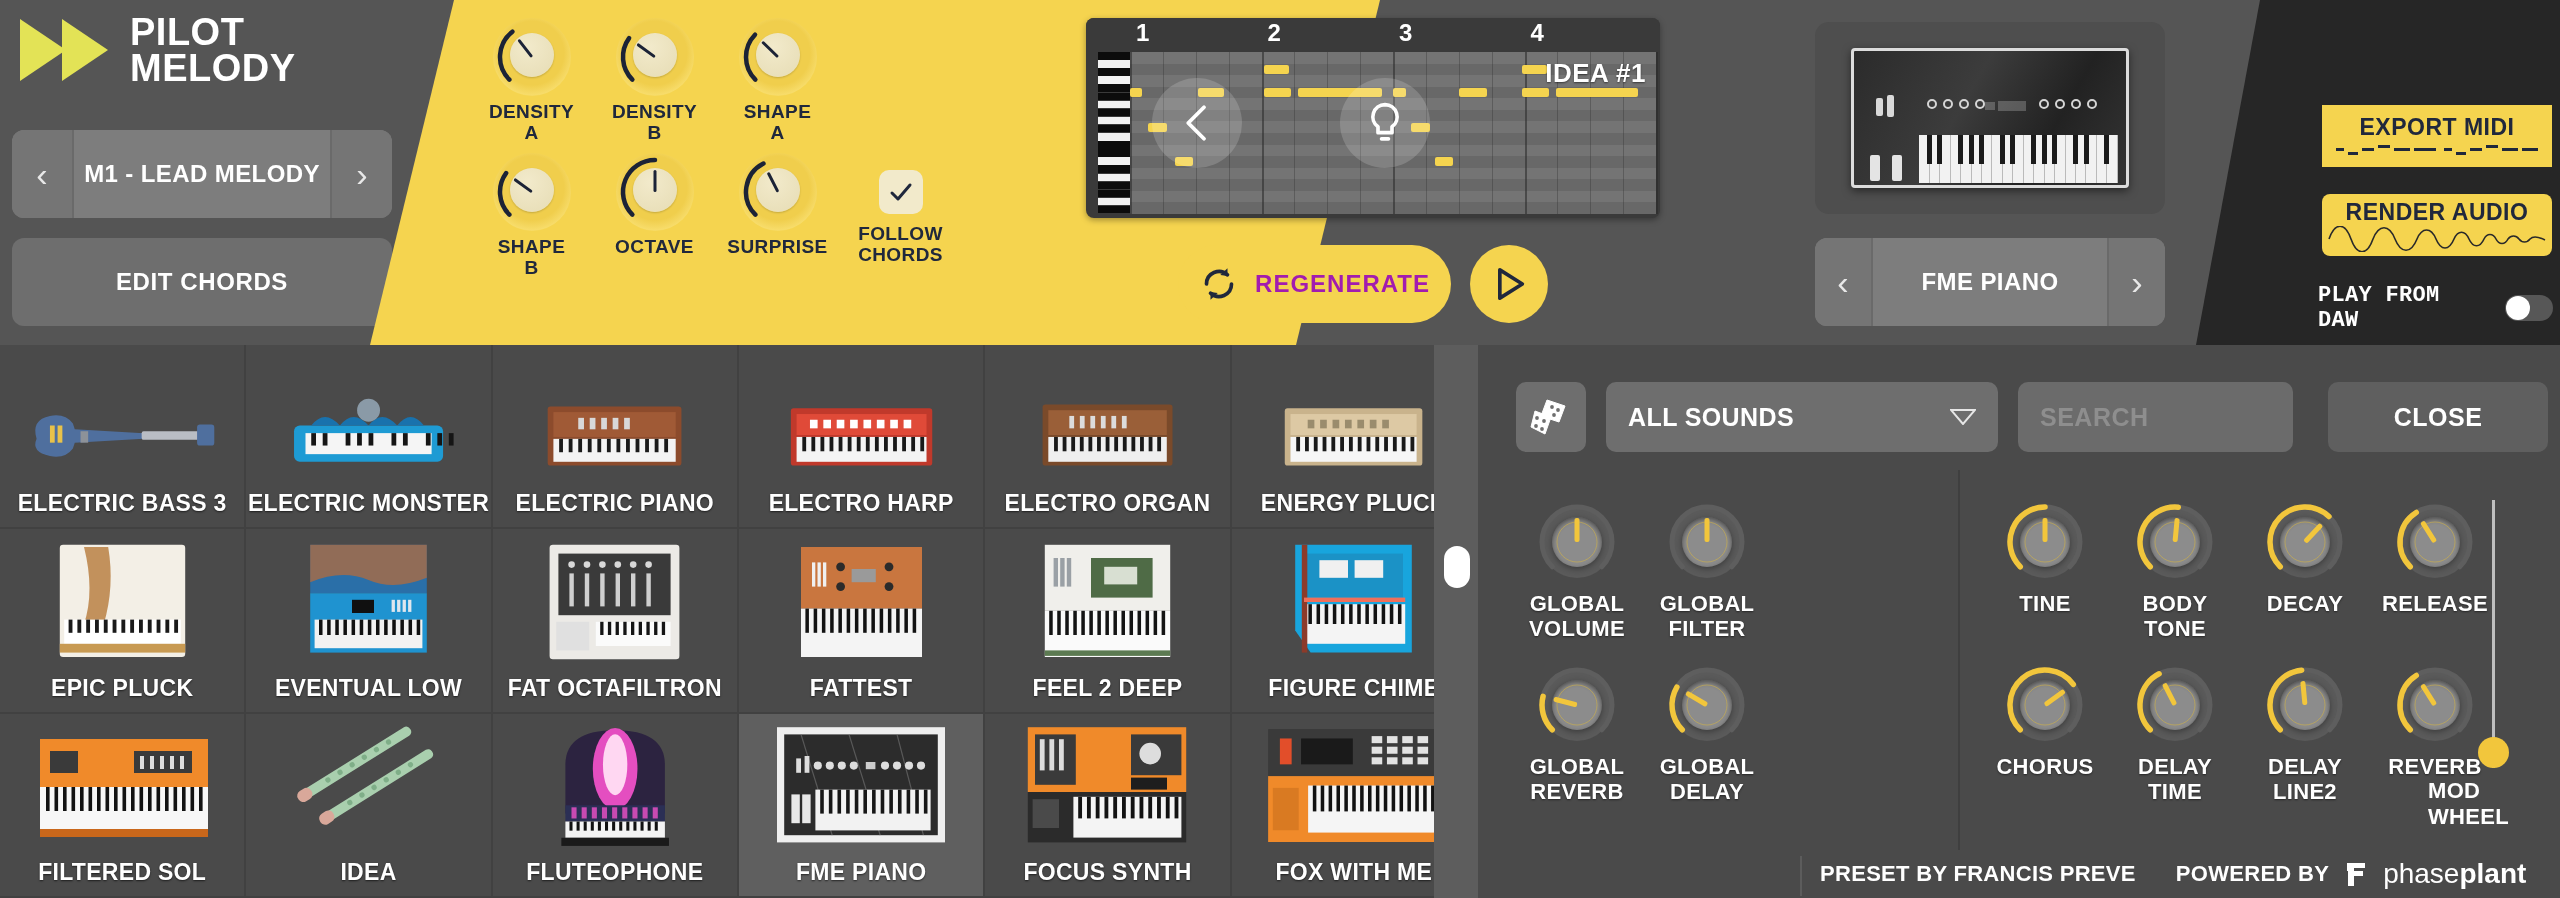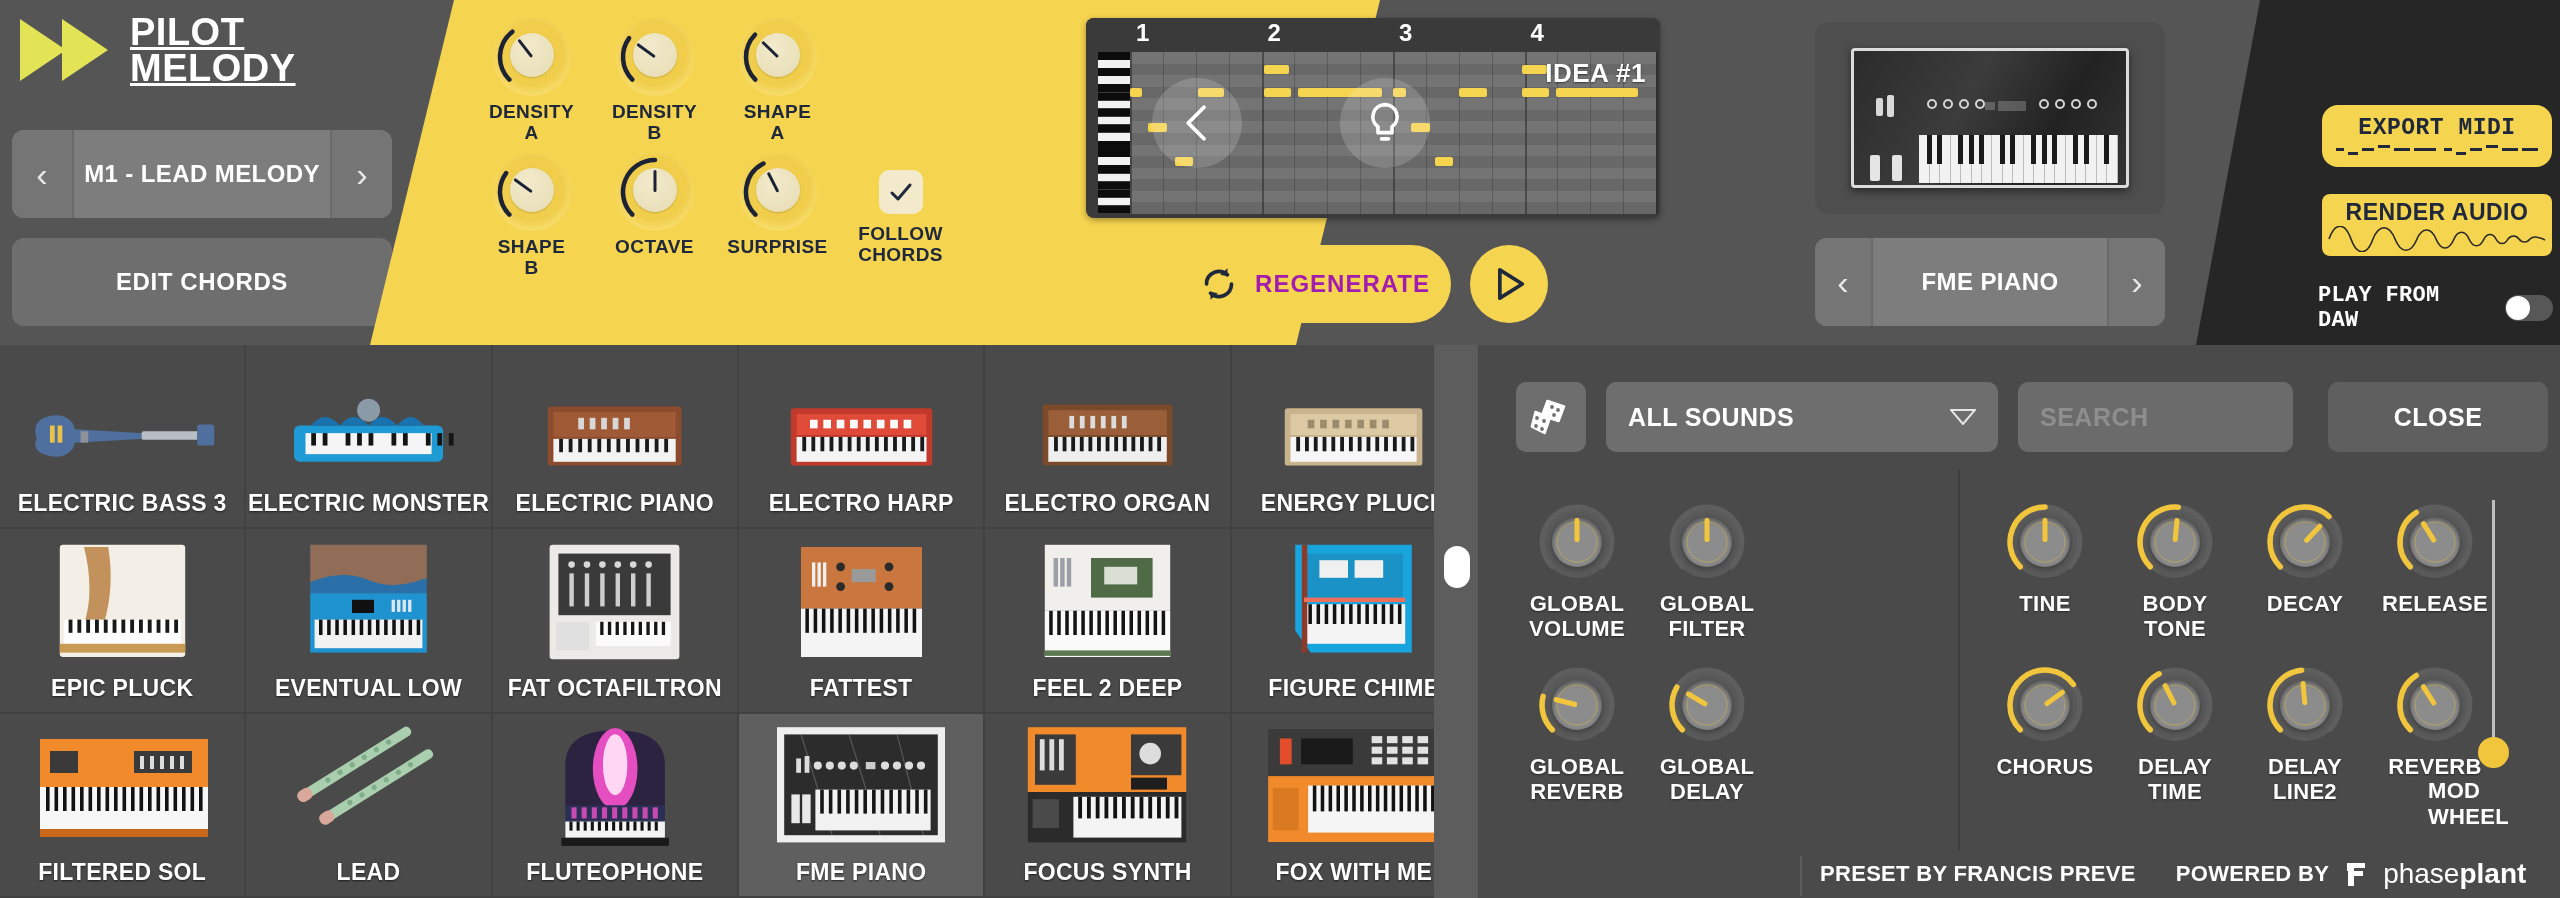--- a/index.html
+++ b/index.html
@@ -16,21 +16,21 @@
   .topbar-dark{ position:absolute; left:2196px; top:0; width:364px; height:345px; background:#262626;
      clip-path: polygon(64px 0, 364px 0, 364px 345px, 0px 345px); }
 
   
   .logo-wrap{ position:absolute; left:20px; top:14px; display:flex; align-items:center; gap:22px; }
   .logo-mark{ width:88px; height:62px; position:relative; }
   .logo-mark .tri{ position:absolute; top:0; width:0; height:0;
       border-top:31px solid transparent; border-bottom:31px solid transparent; border-left:46px solid #e3e356; }
   .logo-mark .t1{ left:0; }
   .logo-mark .t2{ left:42px; }
-  .logo-text{ line-height:0.95;text-decoration:underline; }
+  .logo-text{ line-height:0.95; }
   .logo-text .l1{ font-size:38px; font-weight:bold; letter-spacing:.5px; color:#ffffff; display:block;}
   .logo-text .l2{ font-size:38px; font-weight:bold; letter-spacing:.5px; color:#ffffff; display:block;}
 
   
   .selector{ position:absolute; left:12px; top:130px; width:380px; height:88px;
      background:#7d7d7d; border-radius:12px; display:flex; overflow:hidden; }
   .selector .arw{ width:62px; display:flex; align-items:center; justify-content:center;
      font-size:34px; color:#e8e8e8; background:#757575; }
   .selector .arw.r{ border-left:2px solid #6a6a6a; }
   .selector .arw.l{ border-right:2px solid #6a6a6a; }
@@ -114,23 +114,23 @@
      font-size:34px; color:#e8e8e8; background:#757575; }
   .inst-sel .arw.l{ border-right:2px solid #6a6a6a; }
   .inst-sel .arw.r{ border-left:2px solid #6a6a6a; }
   .inst-sel .val{ flex:1; display:flex; align-items:center; justify-content:center;
      font-size:24px; font-weight:bold; letter-spacing:.4px; }
 
   
   .settings-btn{ position:absolute; left:2325px; top:18px; width:225px; height:62px; border-radius:31px;
      background:#5c5c5c; display:flex; align-items:center; justify-content:center;
      font-size:23px; font-weight:bold; letter-spacing:.8px; }
-  .export-btn{ position:absolute; left:2322px; top:105px; width:230px; height:62px; border-radius:16px;
+  .export-btn{ position:absolute; left:2322px; top:105px; width:230px; height:62px; border-radius:0;
      background:#f5d44f; color:#20283c; display:flex; flex-direction:column;
-     align-items:center; justify-content:center;font-family:Liberation Mono, monospace; }
+     align-items:center; justify-content:center; }
   .export-btn .t{ font-size:23px; font-weight:bold; letter-spacing:.5px; }
   .export-btn svg{ width:210px; height:16px; margin-top:1px; }
   .render-btn{ position:absolute; left:2322px; top:194px; width:230px; height:62px; border-radius:8px;
      background:#f5d44f; color:#20283c; display:flex; flex-direction:column;
      align-items:center; justify-content:center; overflow:hidden;}
   .render-btn .t{ font-size:23px; font-weight:bold; letter-spacing:.5px; }
   .render-btn svg{ width:220px; height:26px; }
   .daw-row{ position:absolute; left:2318px; top:290px; width:235px; height:36px;
      display:flex; align-items:center; justify-content:flex-end; gap:12px;font-family:Liberation Mono, monospace; }
   .daw-row .t{ font-size:22px; font-weight:bold; letter-spacing:.3px; }
@@ -955,21 +955,21 @@
                   <circle cx="52" cy="36" r="2.4"></circle>
                   <circle cx="65" cy="36" r="2.4"></circle>
                   <circle cx="78" cy="36" r="2.4"></circle>
                   <circle cx="91" cy="36" r="2.4"></circle>
                   <circle cx="104" cy="36" r="2.4"></circle>
                   <circle cx="117" cy="36" r="2.4"></circle>
                 </g>
               </g>
             </svg>
           </div>
-          <div class="name">LEAD</div>
+          <div class="name">IDEA</div>
         </div>
         <div class="tile">
           <div class="art">
             <svg viewBox="0 0 150 130" style="max-width: 200px; max-height: 132px; width: auto;">
               <path d="M26 44 q0 -34 49 -34 q49 0 49 34 v48 h-98 z" fill="#2c2340"></path>
               <ellipse cx="75" cy="48" rx="22" ry="40" fill="#e44ec0"></ellipse>
               <ellipse cx="75" cy="44" rx="12" ry="30" fill="#ffd7f2"></ellipse>
               <rect x="26" y="84" width="98" height="16" fill="#2b2f55"></rect>
               <g fill="#c94ab2">
                 <rect x="32" y="86" width="5" height="11"></rect>

